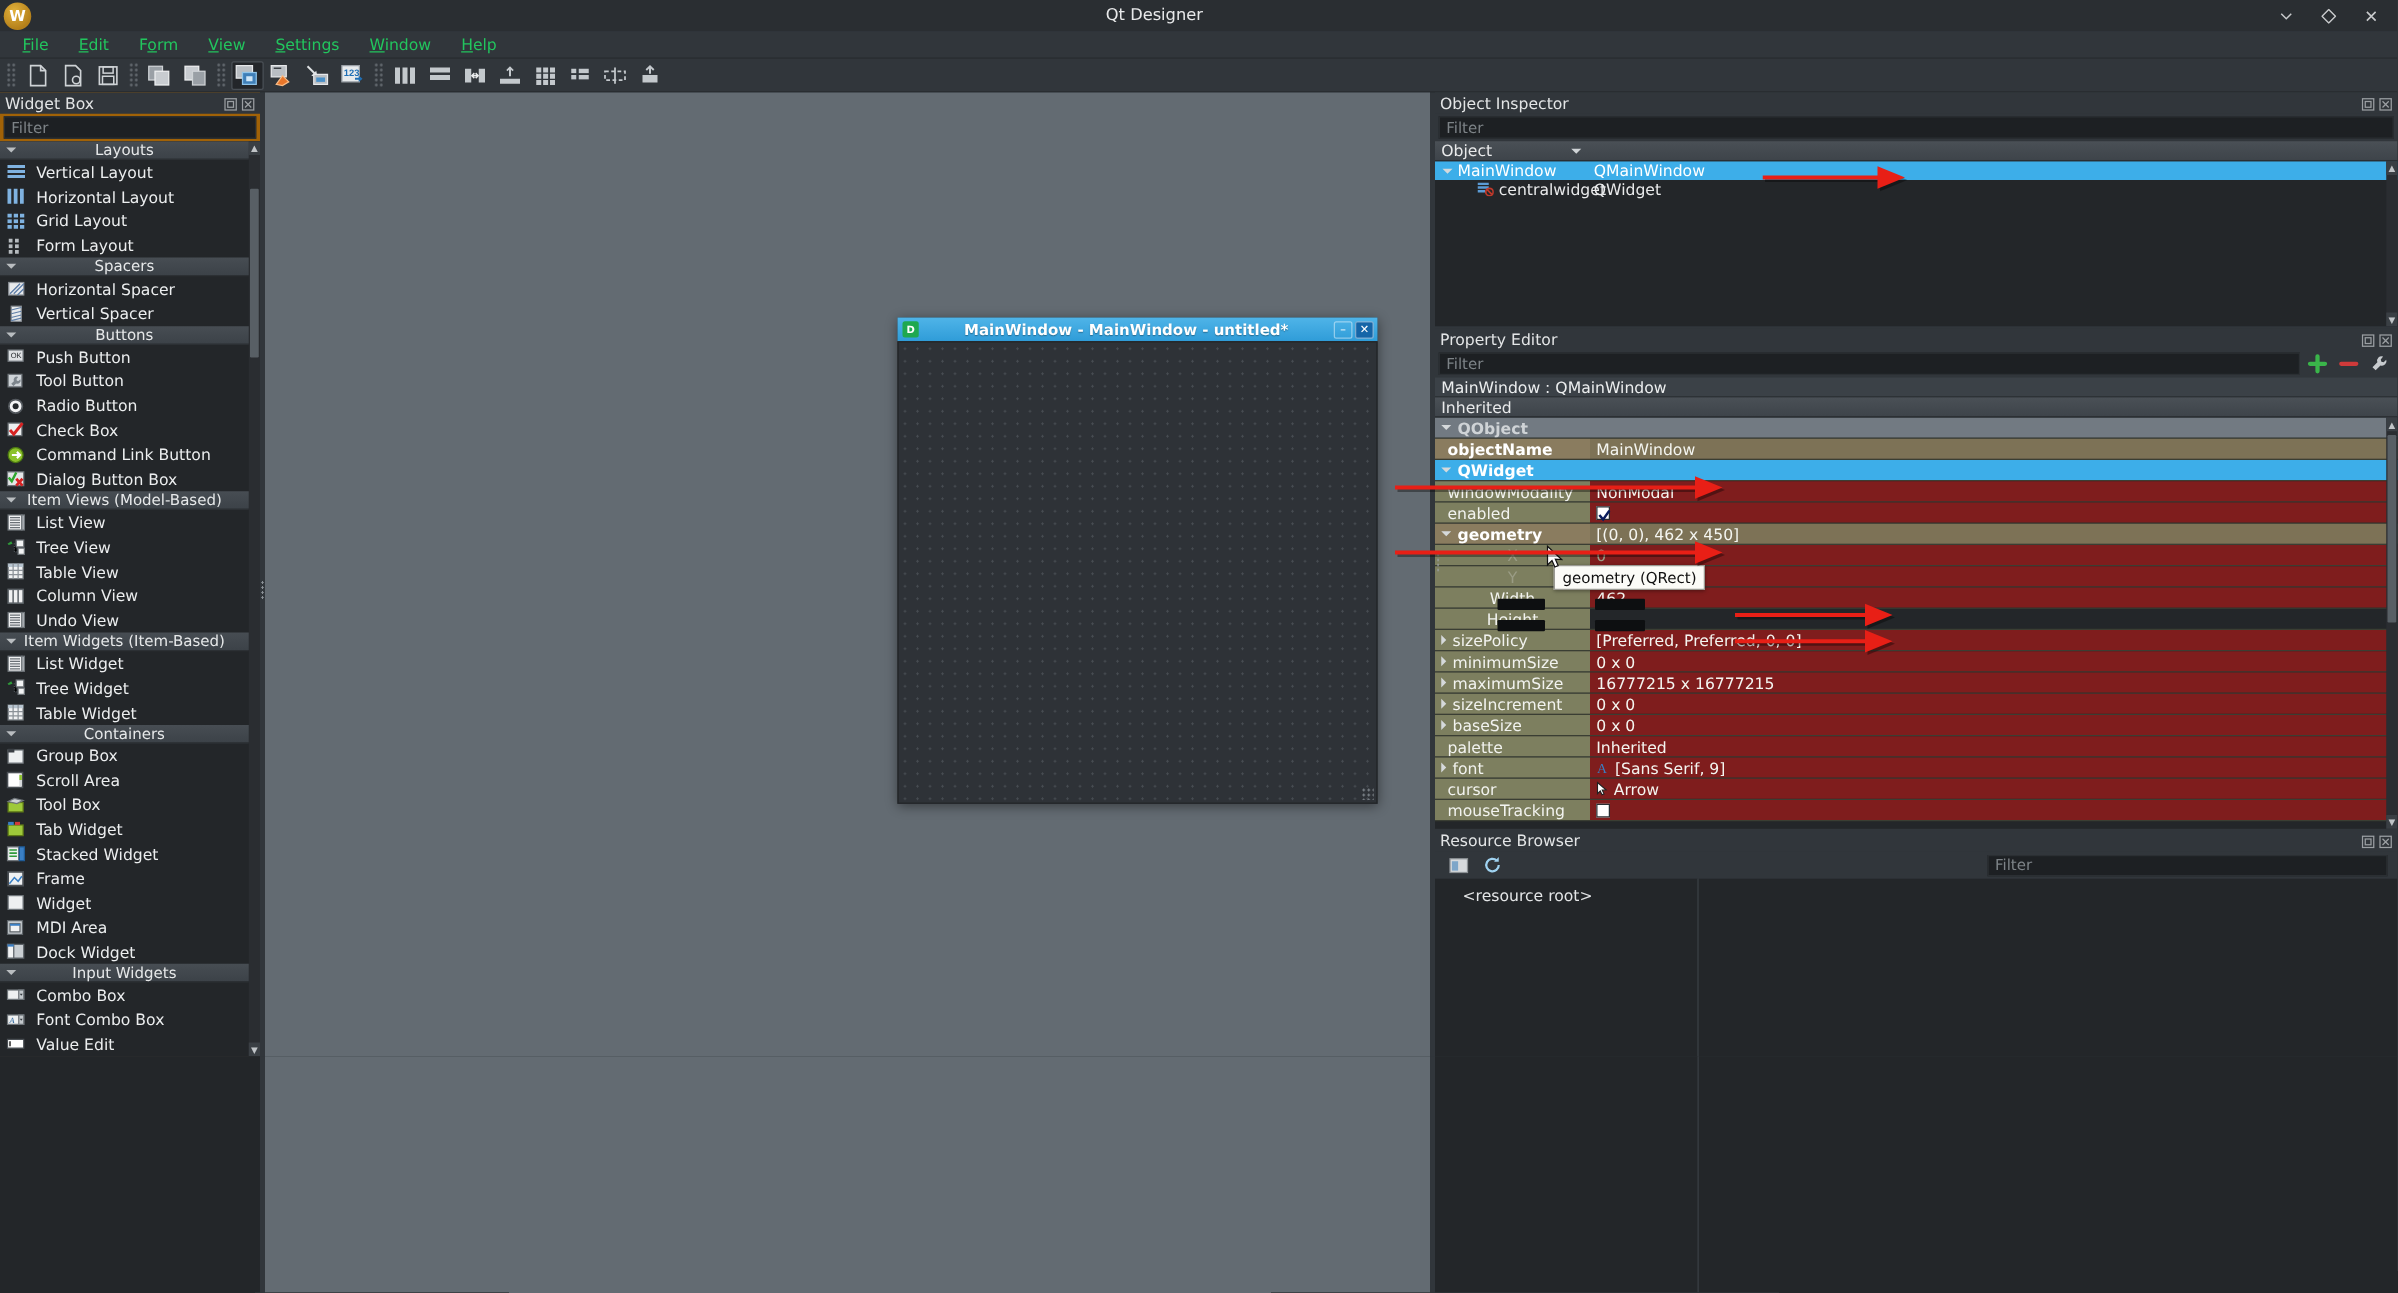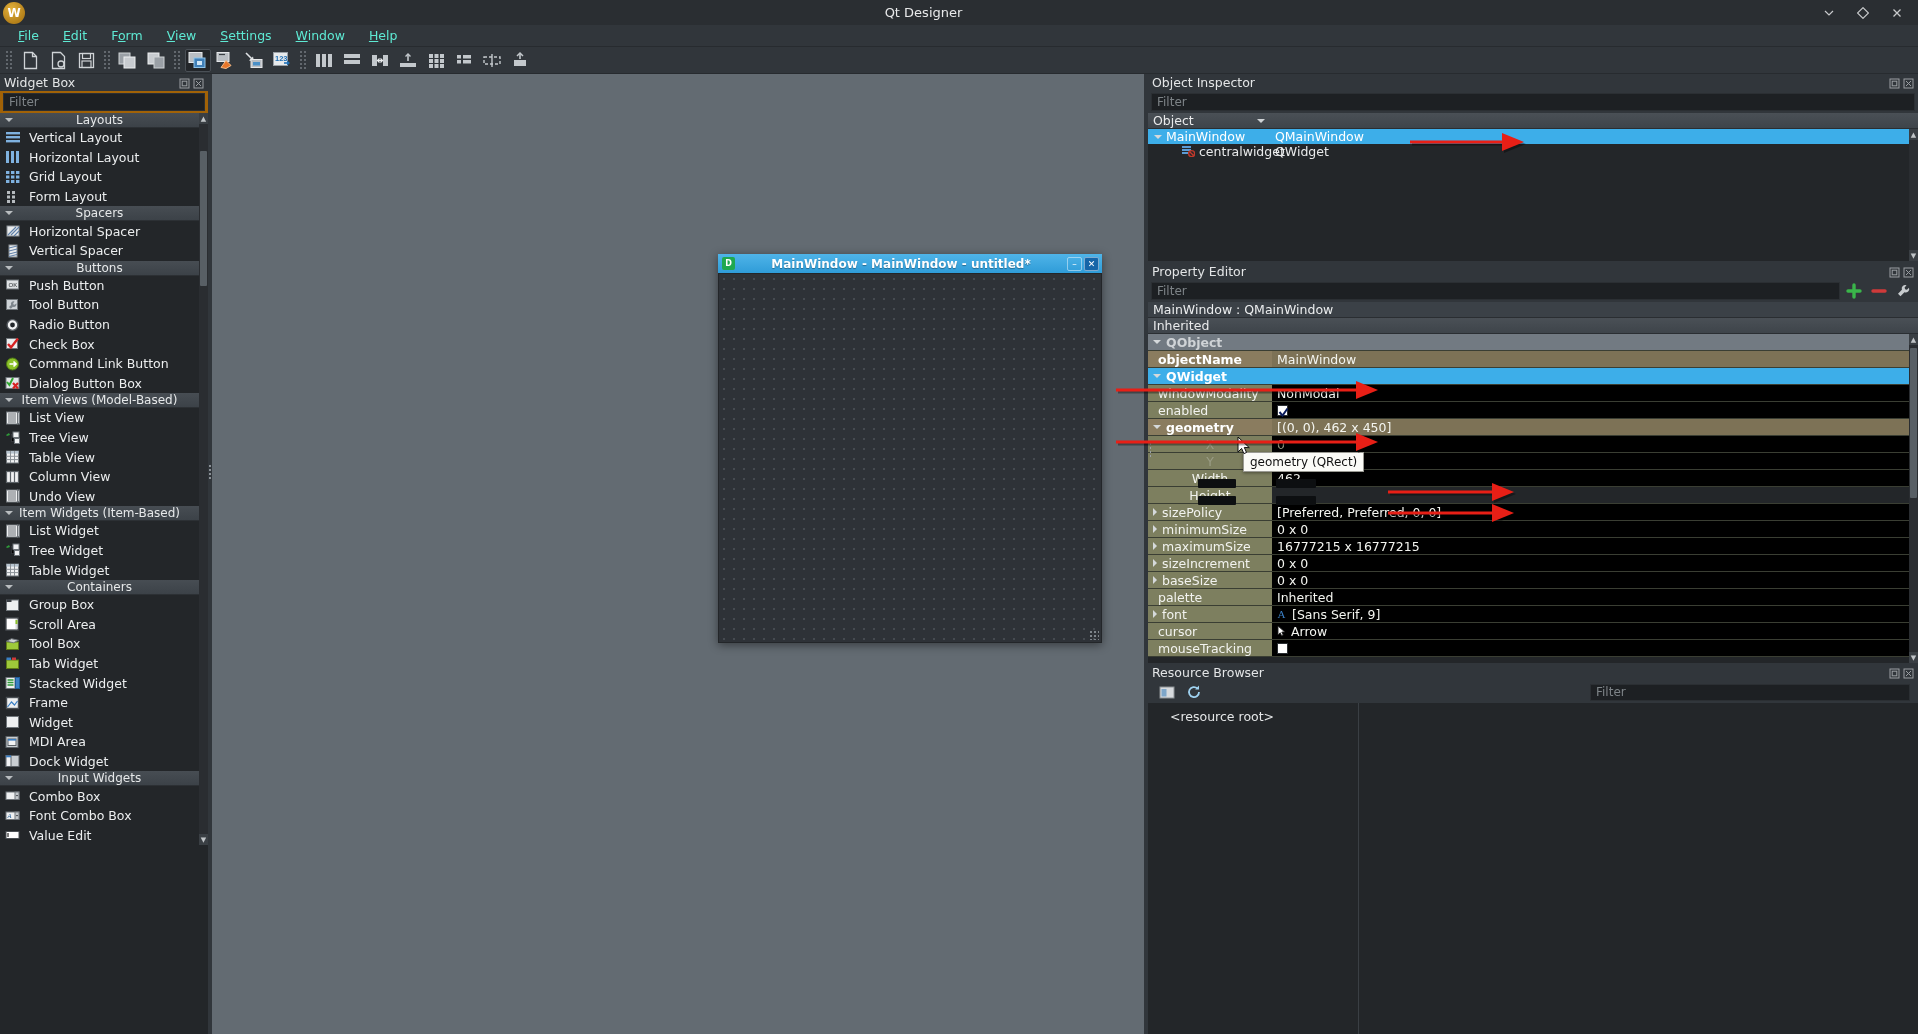--- a/index.html
+++ b/index.html
@@ -24,21 +24,21 @@
   .tb-title{flex:1;text-align:center;font-size:13px;color:#e8e9ea;}
   .tb-btns{display:flex;align-items:center;gap:20px;margin-right:14px;color:#c8cacc;font-size:12px;}
   .tb-btn{width:14px;height:14px;display:flex;align-items:center;justify-content:center;}
 
   
   .menubar{
     position:absolute;left:0;top:25px;width:1918px;height:22px;
     background:#31363b;display:flex;align-items:center;padding-left:6px;
     border-bottom:1px solid #272b2f;
   }
-  .menu-item{padding:2px 12px;font-size:12.5px;color:#5eead4;cursor:default;}
+  .menu-item{padding:2px 12px;font-size:12.5px;color:#22c55e;cursor:default;}
   .menu-item u{text-decoration:underline;}
 
   
   .toolbar{
     position:absolute;left:0;top:47px;width:1918px;height:27px;
     background:#31363b;display:flex;align-items:center;padding-left:2px;
     border-bottom:1px solid #272b2f;
   }
   .grip{width:8px;height:20px;margin:0 3px;
     background-image:radial-gradient(circle,#6b7177 1px,transparent 1.2px);
@@ -130,21 +130,21 @@
   .prop-filter{flex:1;height:18px;background:#1d2023;border:1px solid #2b2f33;
     display:flex;align-items:center;padding:0 5px;color:#7d8387;font-size:12px;}
   .ptbtn{width:22px;height:19px;display:flex;align-items:center;justify-content:center;}
   .objline{height:16px;background:#3b4147;display:flex;align-items:center;padding-left:5px;
     font-size:12.5px;color:#eceeef;border-bottom:1px solid #2a2e32;}
   .prop-body{background:#232629;height:calc(100% - 22px - 16px - 17px);overflow:hidden;position:relative;}
   .prow{height:17px;display:flex;align-items:center;font-size:12.5px;border-bottom:1px solid #3a3e33;}
   .pname{width:124px;padding-left:10px;display:flex;align-items:center;height:100%;
     background:#7d7f5f;color:#f2f3ef;overflow:hidden;white-space:nowrap;}
   .pval{flex:1;padding-left:5px;display:flex;align-items:center;height:100%;
-    background:#000000;color:#f4f5f0;overflow:hidden;white-space:nowrap;}
+    background:#7f1d1d;color:#f4f5f0;overflow:hidden;white-space:nowrap;}
   .prow.group .pname,.prow.group .pval{background:#727a82;color:#cfd3d6;font-weight:bold;}
   .prow.group.sel .pname,.prow.group.sel .pval{background:#3daee9;color:#fff;}
   .prow.mod .pname{background:#8a7c5f;font-weight:bold;color:#fff;}
   .prow.mod .pval{background:#7d7256;}
   .prow.sub .pname{padding-left:32px;background:#7d7f5f;}
   .prow.dim .pname{color:#9a9c85;}
   .prow.dim .pval{color:#9a9c85;}
   .exp{width:0;height:0;border-left:4px solid transparent;border-right:4px solid transparent;
     border-top:4px solid #d5d9db;margin-right:5px;flex:0 0 auto;}
   .exp.c{border-left:4px solid #d5d9db;border-top:4px solid transparent;

